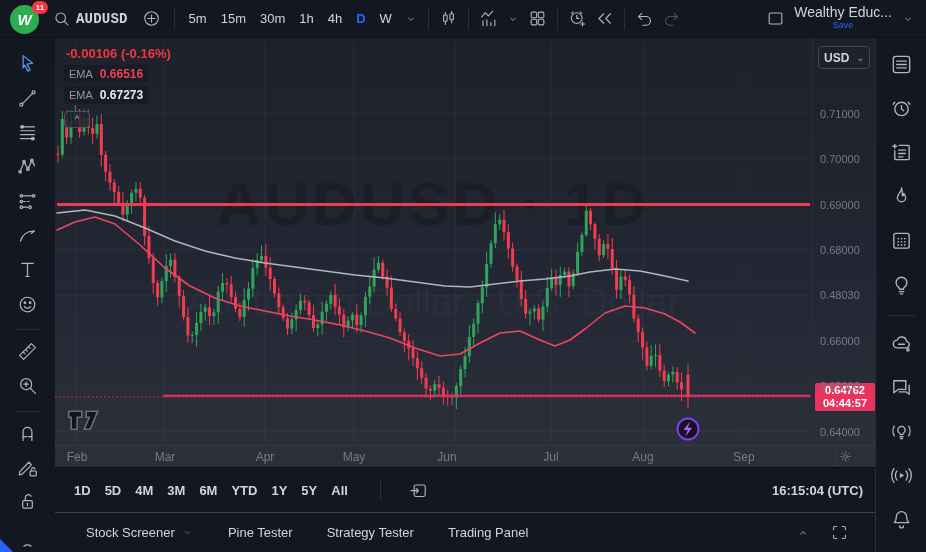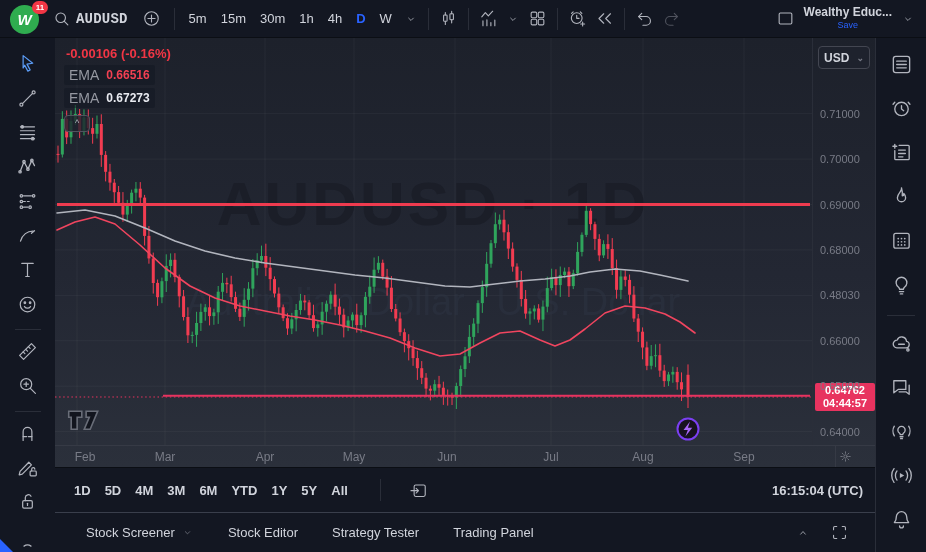--- a/index.html
+++ b/index.html
@@ -22,21 +22,21 @@
   .tb-btn svg{display:block;}
   .symbol-name{font-weight:bold;font-size:14px;letter-spacing:.2px;}
   .sep{width:1px;height:22px;background:#2a2e39;margin:0 5px;flex:0 0 auto;}
   .tf-group{display:flex;align-items:center;}
   .tf{background:none;border:none;color:#d1d4dc;font-family:inherit;font-size:13px;
       padding:4px 7px;border-radius:4px;cursor:pointer;}
   .tf.active{color:#2962ff;font-weight:bold;}
   .chev{color:#787b86;}
   .right-group{margin-left:auto;display:flex;align-items:center;gap:4px;}
   .user-wrap{display:flex;flex-direction:column;align-items:center;line-height:13px;margin:0 2px;}
-  .user-name{font-size:12px;font-weight:bold;color:#d1d4dc;}
+  .user-name{font-size:14px;font-weight:normal;color:#d1d4dc;}
   .save-label{font-size:9px;color:#2962ff;}
   .icon-btn{background:none;border:none;color:#b2b5be;padding:3px;border-radius:4px;cursor:pointer;display:flex;}
   .icon-btn.dim{color:#50535e;}
 
   
   .left-toolbar{position:absolute;left:0;top:38px;width:55px;height:514px;background:#131722;
                 display:flex;flex-direction:column;align-items:center;padding-top:13px;gap:6px;z-index:4;}
   .tool{width:32px;height:29px;display:flex;align-items:center;justify-content:center;background:none;
         border:none;color:#b2b5be;cursor:pointer;border-radius:4px;padding:0;}
   .tool.active{color:#5b9cf6;}
@@ -59,21 +59,21 @@
   .time-axis{position:absolute;left:0;top:407px;width:820px;height:22px;border-top:1px solid #363a45;}
   .month{position:absolute;top:4px;transform:translateX(-50%);font-size:12px;color:#787b86;}
   .axis-div{position:absolute;left:780px;top:0;width:1px;height:22px;background:#363a45;}
   .axis-gear{position:absolute;left:783px;top:3px;color:#787b86;background:none;border:none;cursor:pointer;padding:0;display:flex;}
 
   
   .legend{position:absolute;left:9px;top:7px;display:flex;flex-direction:column;align-items:flex-start;gap:3px;}
   .chg-row{font-size:13px;font-weight:bold;color:#f23645;padding:1px 2px;}
   .ema-row{display:flex;align-items:center;gap:7px;font-size:12px;background:rgba(19,23,34,.55);
            padding:2px 5px;border-radius:2px;}
-  .ema-name{color:#9598a1;font-size:14px;}
+  .ema-name{color:#9598a1;font-size:11px;}
   .ema-val{font-weight:bold;}
   .collapse-btn{margin-top:4px;width:26px;height:17px;border:1px solid #50535e;border-radius:4px;
                 background:rgba(30,34,45,.8);color:#b2b5be;font-size:9px;line-height:13px;cursor:pointer;
                 display:flex;align-items:center;justify-content:center;padding:0;}
 
   
   .range-bar{position:absolute;left:55px;top:467px;width:820px;height:45px;background:#131722;
              display:flex;align-items:center;padding:0 12px;gap:20px;border-top:1px solid #0b0e14;}
   .range-btn{background:none;border:none;color:#d1d4dc;font-family:inherit;font-size:13px;font-weight:bold;
              padding:4px 7px;border-radius:4px;cursor:pointer;}
@@ -670,21 +670,21 @@
       </div>
 
     <div class="time-axis" id="time-axis">
       <div class="axis-div"></div>
       <button class="axis-gear">
           <svg width="15" height="15" viewBox="0 0 24 24" fill="none" stroke="currentColor" stroke-width="1.4" stroke-linecap="round" stroke-linejoin="round">
             <circle cx="12" cy="12" r="2.6"></circle>
             <path d="M12 4.5v2.4M12 17.1v2.4M19.5 12h-2.4M6.9 12H4.5M17.3 6.7l-1.7 1.7M8.4 15.6l-1.7 1.7M17.3 17.3l-1.7-1.7M8.4 8.4L6.7 6.7"></path>
           </svg>
         </button>
-    <div class="month" style="left: 30px;">Feb</div>
+    <div class="month" style="left: 22px;">Feb</div>
         <div class="month" style="left: 110px;">Mar</div>
         <div class="month" style="left: 210px;">Apr</div>
         <div class="month" style="left: 299px;">May</div>
         <div class="month" style="left: 392px;">Jun</div>
         <div class="month" style="left: 496px;">Jul</div>
         <div class="month" style="left: 588px;">Aug</div>
         <div class="month" style="left: 689px;">Sep</div>
       </div>
   </div>
 
@@ -710,21 +710,21 @@
     <span class="clock">16:15:04 (UTC)</span>
   </div>
 
   <div class="bottom-panel">
     <span id="bp-tabs" style="display:flex;align-items:center">
         <button class="bp-tab">Stock Screener<span style="color: rgb(120, 123, 134); display: flex;">
             <svg width="13" height="13" viewBox="0 0 24 24" fill="none" stroke="currentColor" stroke-width="1.4" stroke-linecap="round" stroke-linejoin="round">
               <path d="M8 10.5l4 4 4-4"></path>
             </svg>
           </span></button>
-        <button class="bp-tab">Stock Editor</button>
+        <button class="bp-tab">Pine Tester</button>
         <button class="bp-tab">Strategy Tester</button>
         <button class="bp-tab">Trading Panel</button>
       </span>
     <div class="bp-right">
       <button class="icon-btn">
           <svg width="14" height="14" viewBox="0 0 24 24" fill="none" stroke="currentColor" stroke-width="1.4" stroke-linecap="round" stroke-linejoin="round">
             <path d="M8 14l4-4.5 4 4.5"></path>
           </svg>
         </button>
       <button class="icon-btn">

